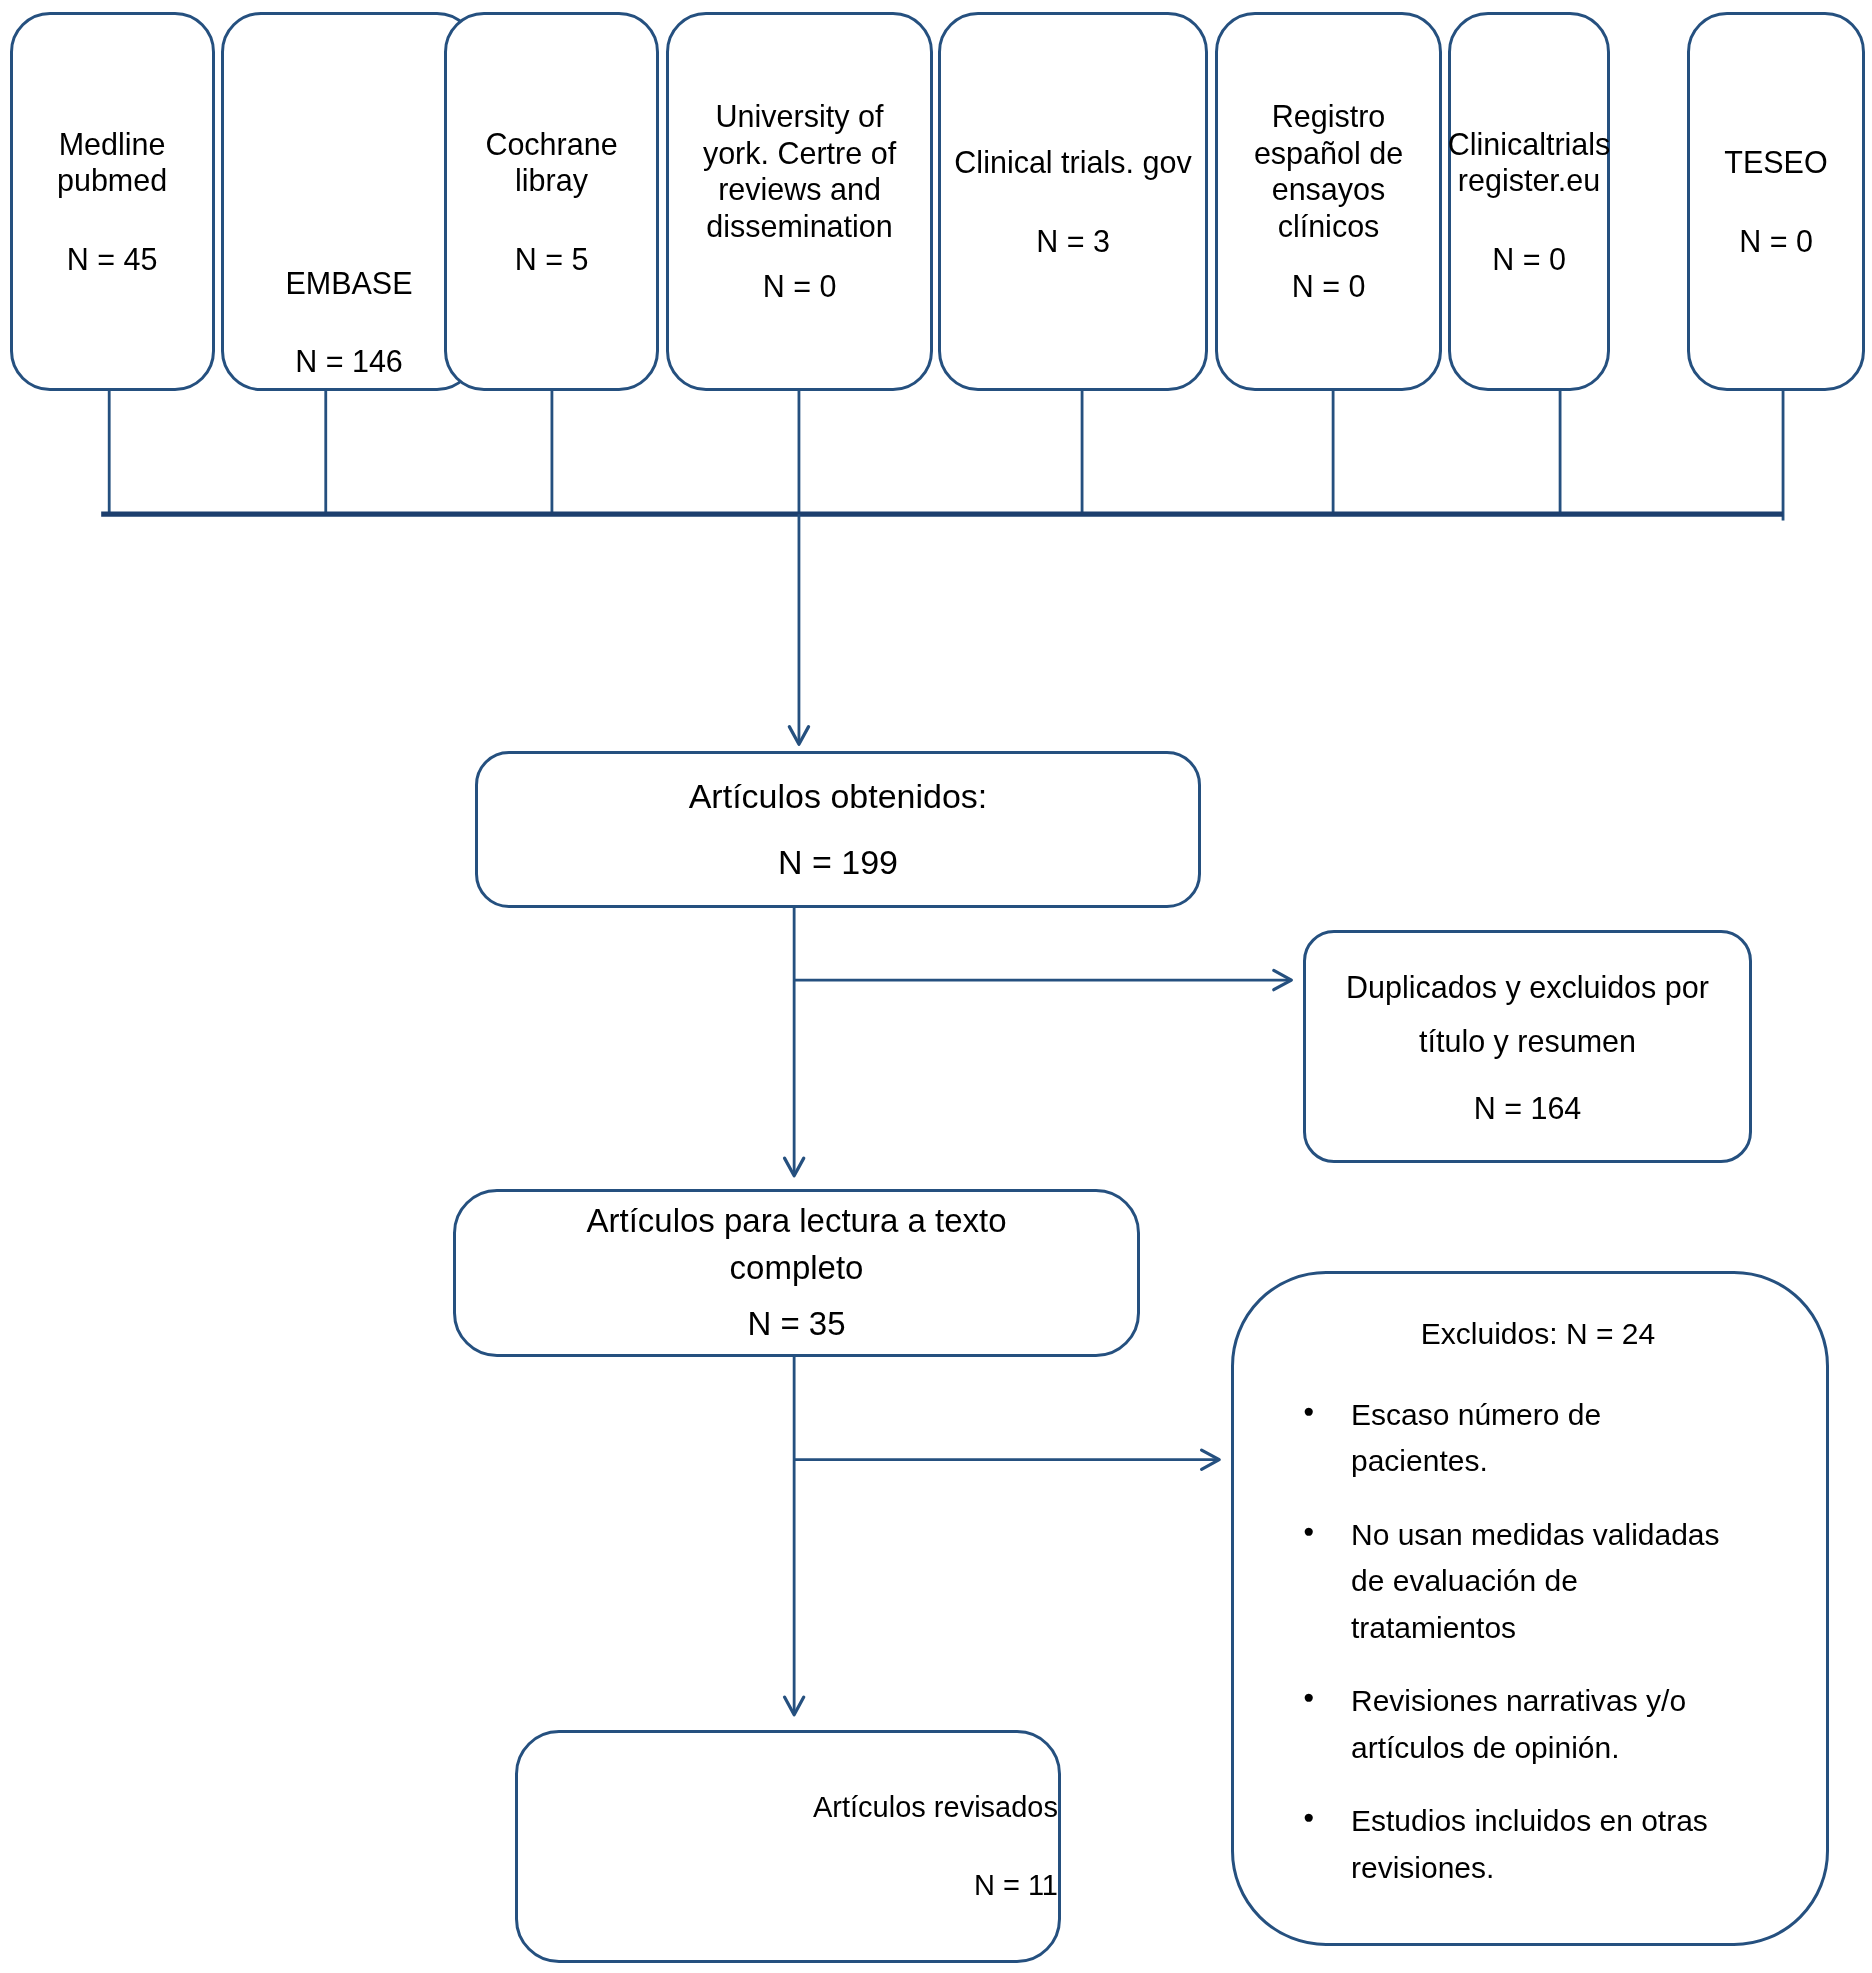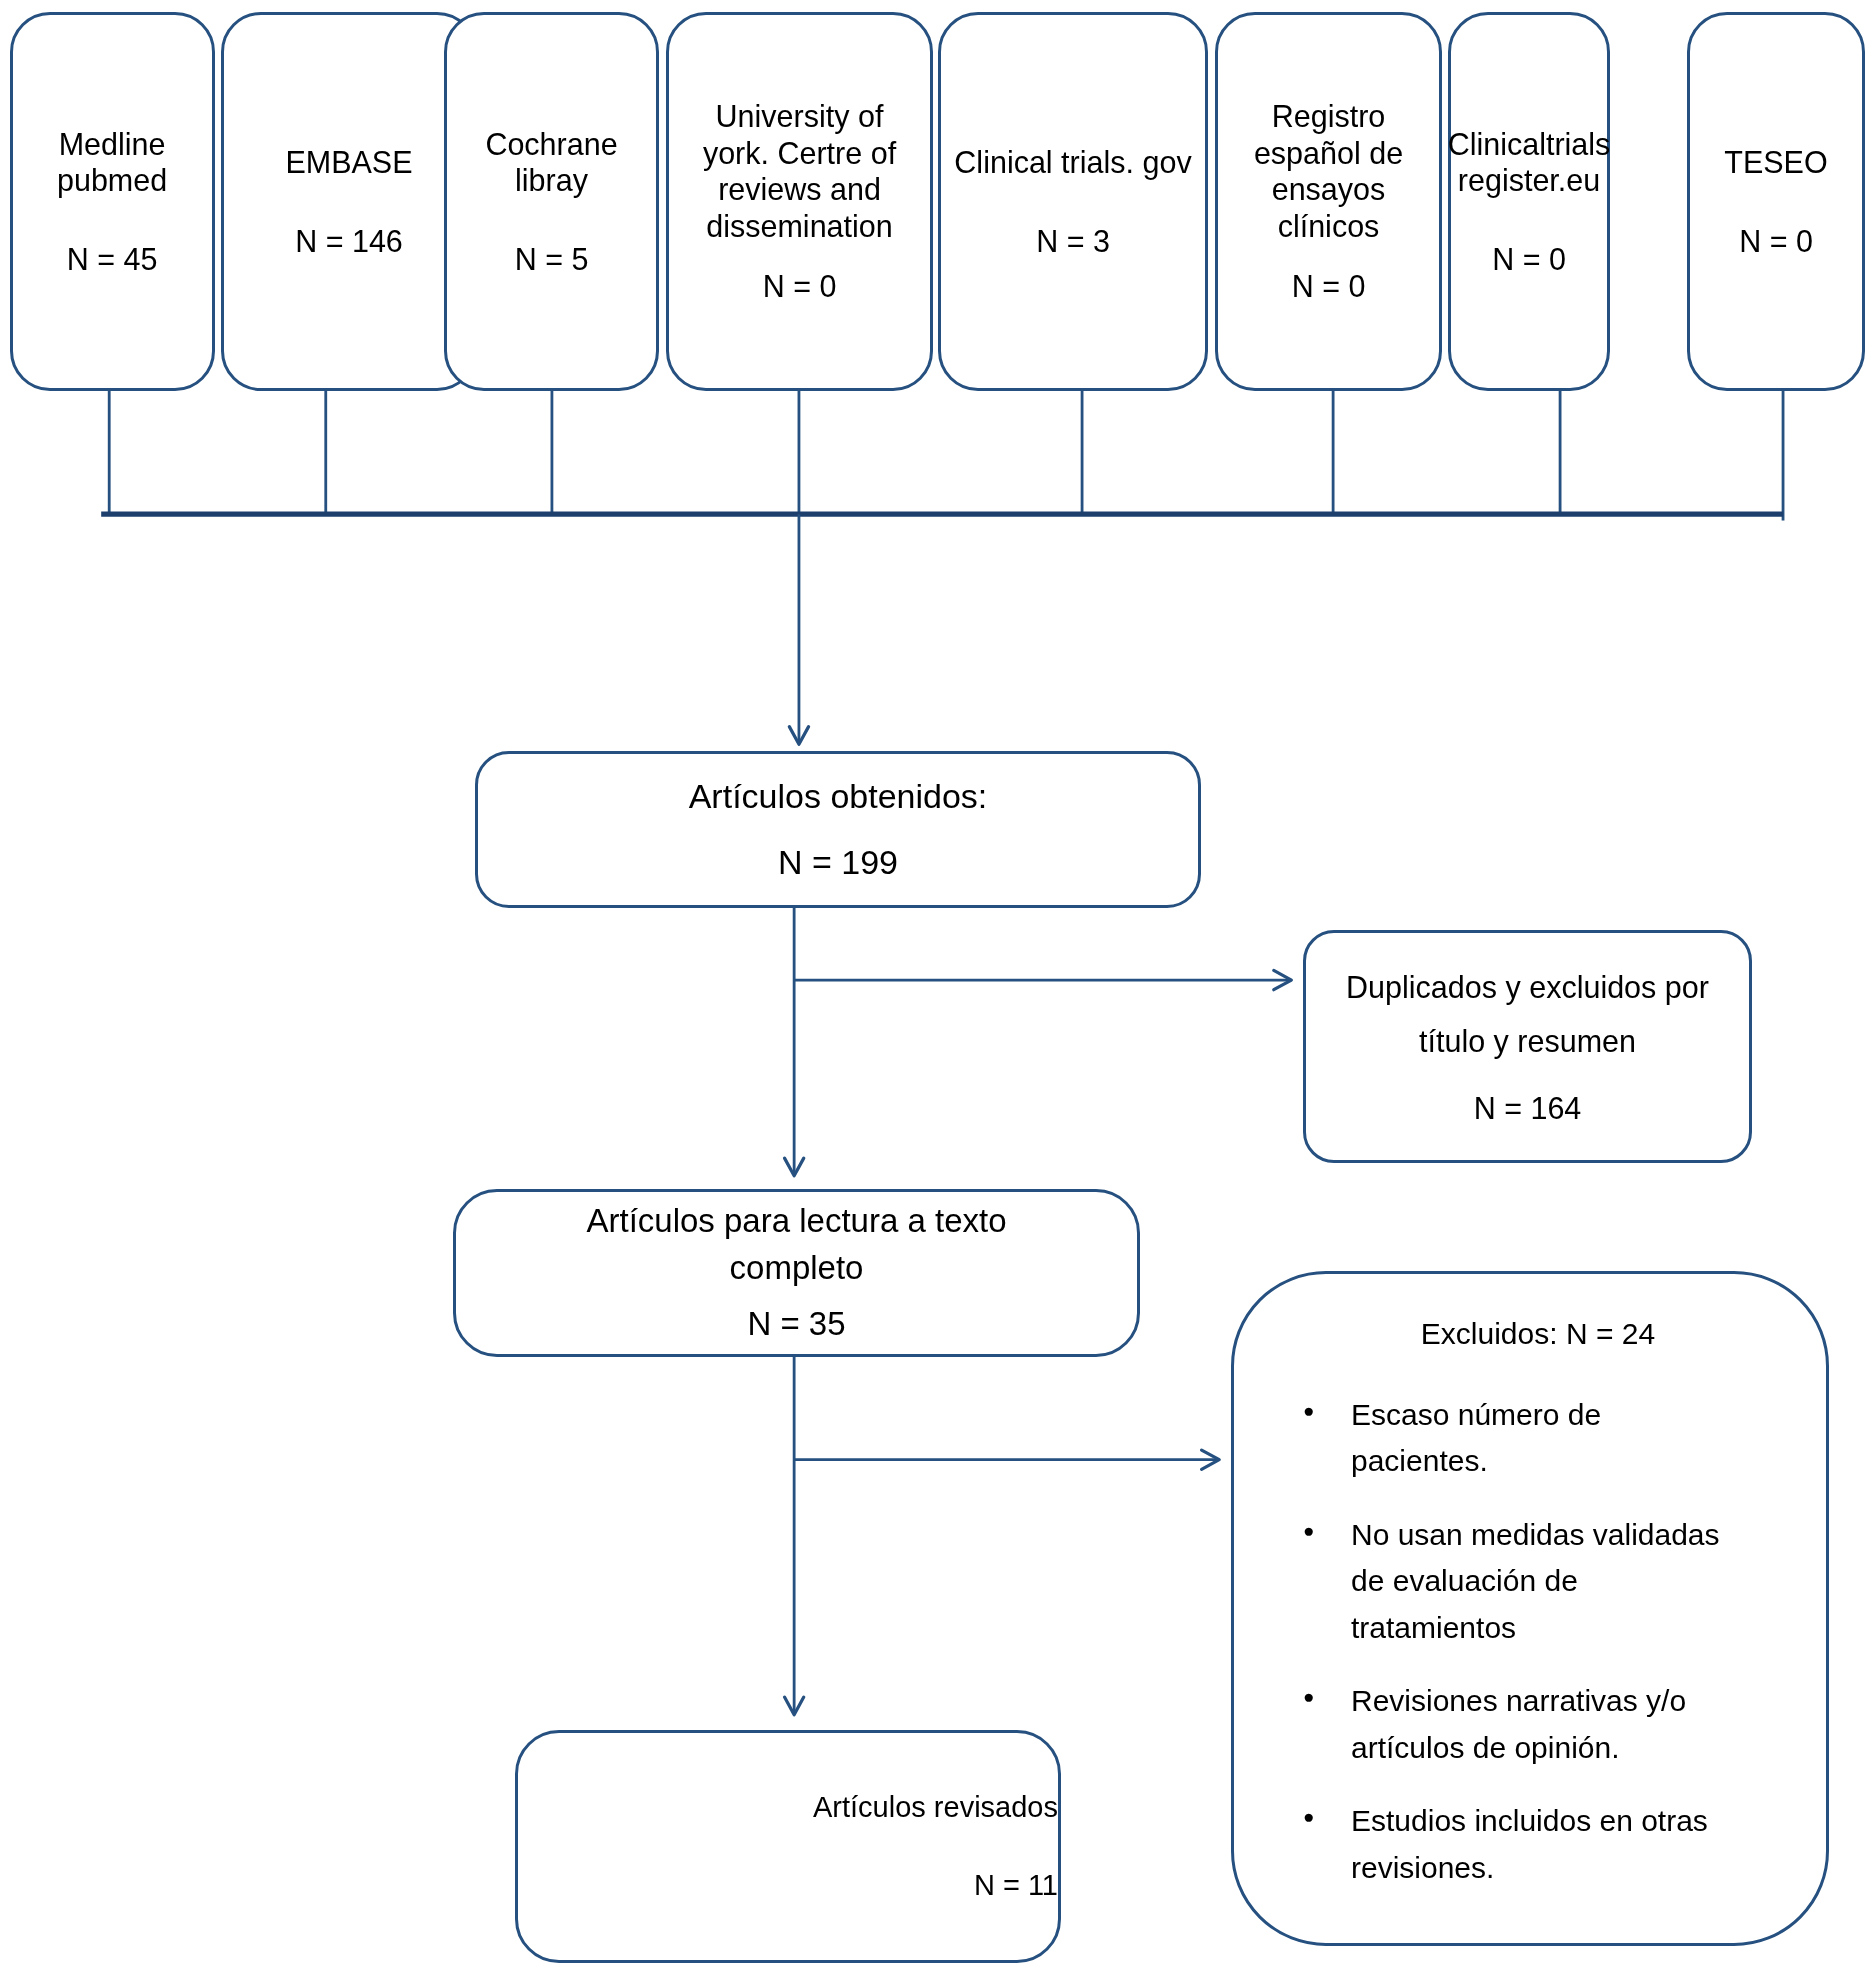--- a/index.html
+++ b/index.html
@@ -89,21 +89,21 @@
 
     <line x1="990" y1="1692" x2="990" y2="2136" marker-end="url(#arrow)"></line>
 
     <line x1="990" y1="1820" x2="1518" y2="1820" marker-end="url(#arrow)"></line>
   </svg>
 
   <div class="box source" style="left:9.6px;top:12px;width:205px;height:379px;">
     <div class="label">Medline pubmed</div>
     <div class="count">N = 45</div>
   </div>
-  <div class="box source" style="left:221px;top:12px;width:256px;height:379px;">
+  <div class="box source" style="left:221px;top:12px;width:256px;height:379px;justify-content:flex-end;">
     <div class="label">EMBASE</div>
     <div class="count">N = 146</div>
   </div>
   <div class="box source" style="left:444px;top:12px;width:215px;height:379px;">
     <div class="label">Cochrane libray</div>
     <div class="count">N = 5</div>
   </div>
   <div class="box source tall-label" style="left:666px;top:12px;width:267px;height:379px;">
     <div class="label">University of york. Certre of reviews and dissemination</div>
     <div class="count">N = 0</div>

